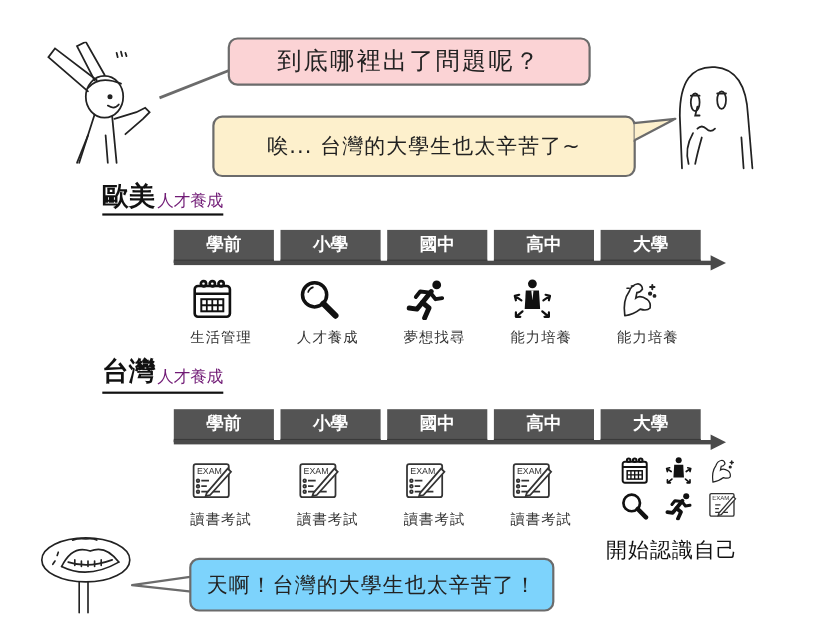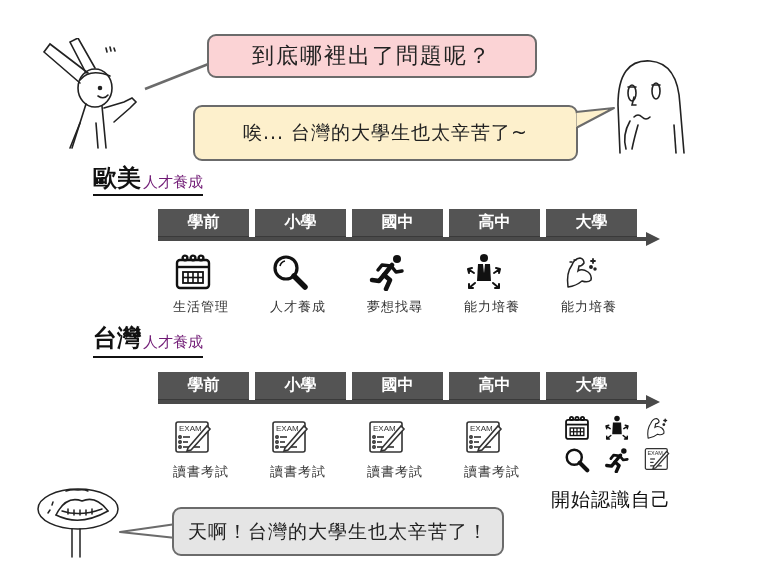--- a/index.html
+++ b/index.html
@@ -11,21 +11,21 @@
   
   .bubble {
     position: absolute;
     border: 2px solid #6b6b6b;
     border-radius: 9px;
     display: flex; align-items: center; justify-content: center;
     white-space: nowrap;
   }
   .bubble.pink { background: #fbd3d5; }
   .bubble.yellow { background: #fdf0cc; }
-  .bubble.white { background: #e5e5e5; }
+  .bubble.white { background: #7dd3fc; }
 
   
   .section-title {
     position: absolute;
     display: flex; align-items: flex-end;
     border-bottom: 2px solid #111;
     padding-bottom: 3px;
   }
   .section-title .big { font-size: 24px; font-weight: bold; color: #111; line-height: 26px; }
   .section-title .small { font-size: 15px; color: #701a75; line-height: 18px; margin-left: 2px; }

